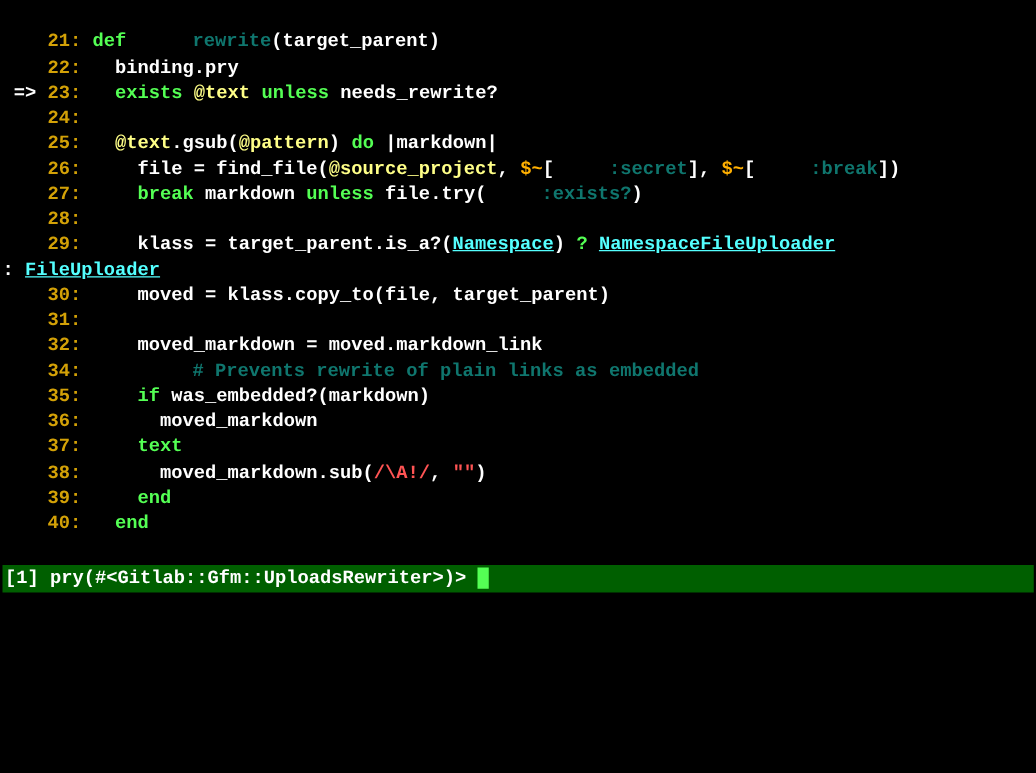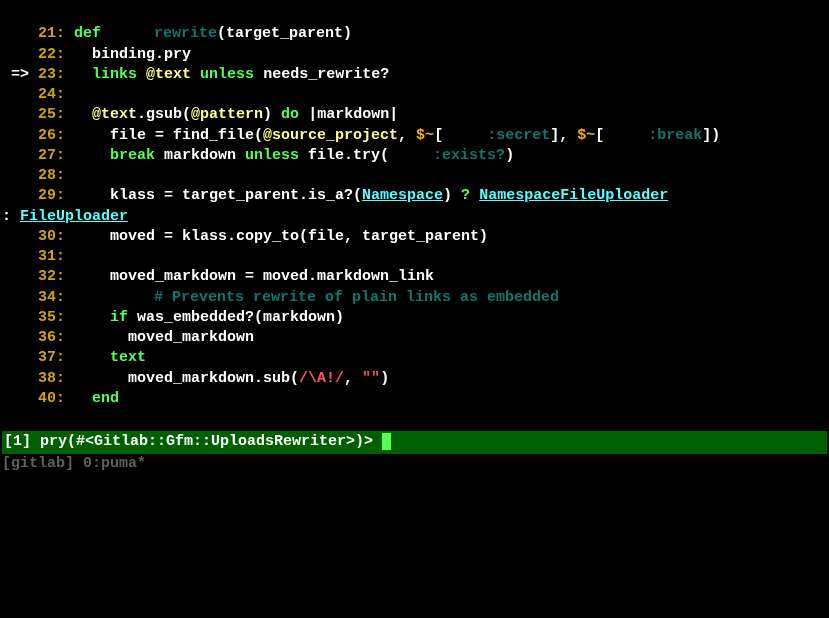--- a/index.html
+++ b/index.html
@@ -48,41 +48,41 @@
 </head>
 <body>
 
 <div>
 
   <div class="line"> </div>
 
   <div id="codeblock1">
       <div class="line"><span>    </span><span class="linenum">21: </span><span class="green">def</span><span> </span><span class="blue">rewrite</span><span>(target_parent)</span></div>
       <div class="line"><span>    </span><span class="linenum">22: </span><span>  binding.pry</span></div>
-      <div class="line"><span class="arrow"> =&gt; </span><span class="linenum">23: </span><span>  </span><span class="green">links</span><span> </span><span class="beige">@text</span><span> </span><span class="green">unless</span><span> needs_rewrite?</span></div>
+      <div class="line"><span class="arrow"> =&gt; </span><span class="linenum">23: </span><span>  </span><span class="green">exists</span><span> </span><span class="beige">@text</span><span> </span><span class="green">unless</span><span> needs_rewrite?</span></div>
       <div class="line"><span>    </span><span class="linenum">24: </span></div>
       <div class="line"><span>    </span><span class="linenum">25: </span><span>  </span><span class="beige">@text</span><span>.gsub(</span><span class="beige">@pattern</span><span>) </span><span class="green">do</span><span> |markdown|</span></div>
       <div class="line"><span>    </span><span class="linenum">26: </span><span>    file = find_file(</span><span class="beige">@source_project</span><span>, </span><span class="orange">$~</span><span>[</span><span class="blue">:secret</span><span>], </span><span class="orange">$~</span><span>[</span><span class="blue">:break</span><span>])</span></div>
       <div class="line"><span>    </span><span class="linenum">27: </span><span>    </span><span class="green">break</span><span> markdown </span><span class="green">unless</span><span> file.try(</span><span class="blue">:exists?</span><span>)</span></div>
       <div class="line"><span>    </span><span class="linenum">28: </span></div>
       <div class="line"><span>    </span><span class="linenum">29: </span><span>    klass = target_parent.is_a?(</span><span class="cyan">Namespace</span><span>) </span><span class="green">?</span><span> </span><span class="cyan">NamespaceFileUploader</span></div>
     </div>
 
   <div class="line"><span>: </span><span class="cyan">FileUploader</span></div>
 
   <div id="codeblock2">
       <div class="line"><span>    </span><span class="linenum">30: </span><span>    moved = klass.copy_to(file, target_parent)</span></div>
       <div class="line"><span>    </span><span class="linenum">31: </span></div>
       <div class="line"><span>    </span><span class="linenum">32: </span><span>    moved_markdown = moved.markdown_link</span></div>
       <div class="line"><span>    </span><span class="linenum">34: </span><span>    </span><span class="blue"># Prevents rewrite of plain links as embedded</span></div>
       <div class="line"><span>    </span><span class="linenum">35: </span><span>    </span><span class="green">if</span><span> was_embedded?(markdown)</span></div>
       <div class="line"><span>    </span><span class="linenum">36: </span><span>      moved_markdown</span></div>
       <div class="line"><span>    </span><span class="linenum">37: </span><span>    </span><span class="green">text</span></div>
       <div class="line"><span>    </span><span class="linenum">38: </span><span>      moved_markdown.sub(</span><span class="red">/\A!/</span><span>, </span><span class="red">""</span><span>)</span></div>
+      <div class="line"><span>    </span><span class="linenum">39: </span><span>    </span><span class="green">end</span></div>
       <div class="line"><span>    </span><span class="linenum">40: </span><span>  </span><span class="green">end</span></div>
     </div>
 
   <div class="line"> </div>
 
   <div class="prompt-line"><span>[</span><span>1</span><span>] pry(</span><span>#&lt;Gitlab::Gfm::UploadsRewriter&gt;</span><span>)&gt; </span><span class="cursor"></span></div>
 
-  <div class="status-line">[gitlab] 0:puma*</div>
 </div>
 
 </body></html>

